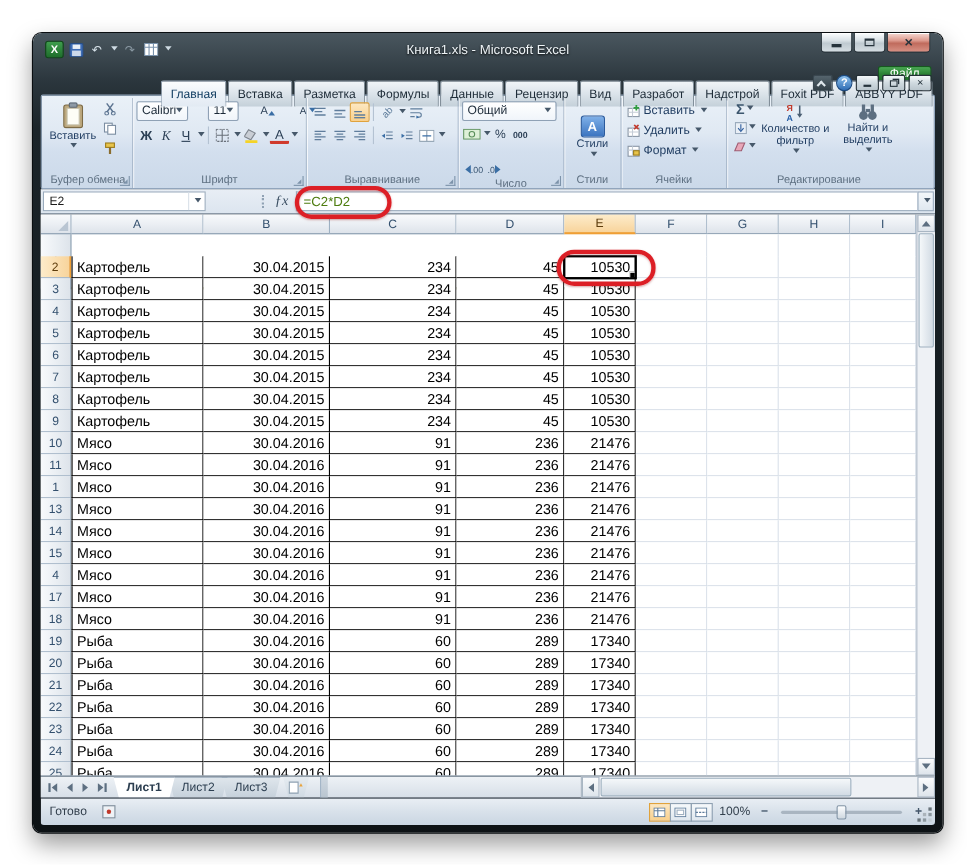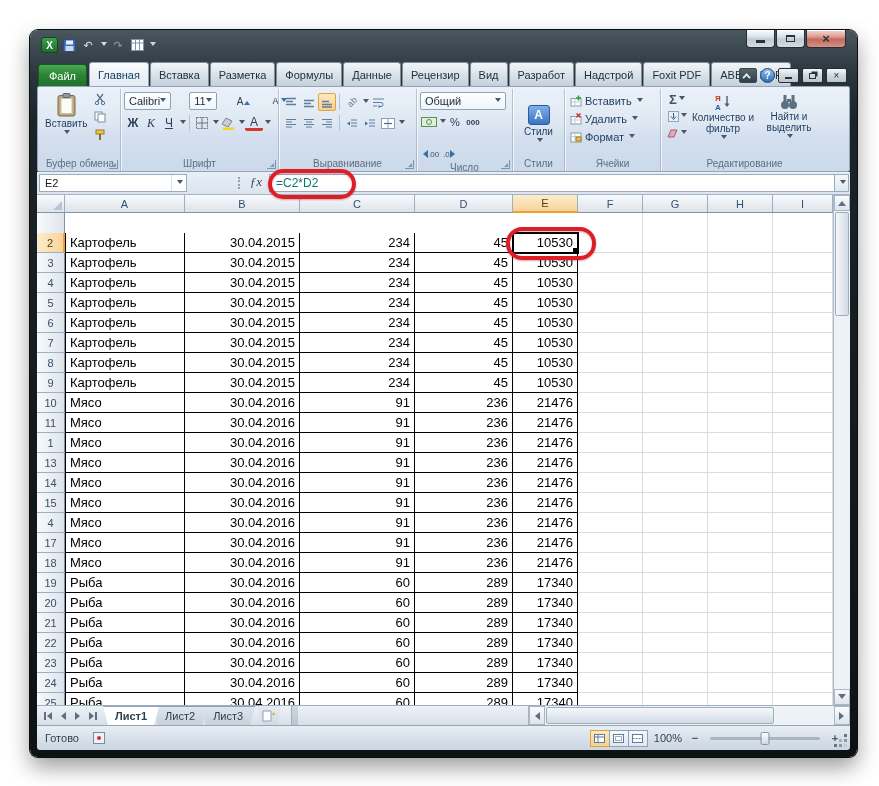--- a/index.html
+++ b/index.html
@@ -30,21 +30,21 @@
 .winbtns { margin-left:auto; display:flex; gap:1px; padding-right:4px; align-self:flex-start; position:relative; z-index:3; }
 .winbtn { width:29px; height:18px; border:1px solid #242f36; border-top:none; border-radius:0 0 4px 4px;
   background:linear-gradient(#fbfdfe,#d9e1e6 40%,#bfcad1 55%,#d5dde2); display:flex; align-items:center;
   justify-content:center; box-shadow:inset 0 1px 0 #fff; color:#26333c; }
 .winbtn.close { width:40px; background:linear-gradient(#f6dad4,#dd9a8e 40%,#c06b5d 55%,#d79184); }
 .g-min { width:9px; height:3px; background:#26333c; margin-top:6px; }
 .g-max { width:9px; height:7px; border:1px solid #26333c; border-top:2px solid #26333c; }
 .g-close { font-size:13px; font-weight:bold; line-height:1; }
 
 
-.tabrow { height:26px; display:flex; align-items:flex-end; padding:0 1px; position:relative; }
+.tabrow { height:26px; display:flex; align-items:flex-end; padding:0 1px; position:relative;flex-direction:column; }
 .file-tab { width:49px; height:22px; margin-right:2px; border-radius:3px 3px 0 0; font-size:11px; color:#fff;
   background:linear-gradient(#4aa953,#2c8336 50%,#1f7129); border:1px solid #155a1e; border-bottom:none;
   display:flex; align-items:center; justify-content:center; }
 .rtabs { display:flex; align-items:flex-end; }
 .rtab { height:24px; padding:0 8px; margin-right:1px; font-size:11px; color:#1f2d39;
   background:linear-gradient(#f1f5f8,#dbe3ea 50%,#c4d0d9); border:1px solid #828f9a; border-bottom:none;
   border-radius:3px 3px 0 0; display:flex; align-items:center; white-space:nowrap; }
 .rtab.active { height:24px; color:#123e62; background:linear-gradient(#fbfdfe,#eef3f8 45%,#e2eaf3);
   border-color:#98a7b6; position:relative; z-index:2; }
 .tabrow-right { position:absolute; right:3px; bottom:3px; display:flex; align-items:center; gap:3px; }
@@ -93,21 +93,21 @@
   display:flex; align-items:stretch; padding:2px 1px 2px 2px; }
 .namebox { width:148px; background:#fff; border:1px solid #9aabbd; display:flex; align-items:center;
   font-size:11px; color:#1b1b1b; padding-left:5px; }
 .nb-dd { margin-left:auto; width:15px; align-self:stretch; border-left:1px solid #d9e0e8;
   display:flex; align-items:center; justify-content:center; }
 .fgap { width:56px; position:relative; }
 .fgap::after { content:""; position:absolute; right:3px; top:3px; bottom:3px; border-left:2px dotted #90a2b4; }
 .fxbtn { width:26px; display:flex; align-items:flex-start; justify-content:center;
   font-family:"Liberation Serif","DejaVu Serif",serif; font-style:italic; font-size:13px; color:#3a4e62; }
 .farea { flex:1; background:#fff; border:1px solid #9aabbd; border-right:none; display:flex; align-items:center;
-  font-size:12px; color:#0f766e; padding-left:6px; }
+  font-size:12px; color:#4d7c0f; padding-left:6px; }
 .fchev { width:15px; background:linear-gradient(#f3f7fa,#e0e8f0); border:1px solid #9aabbd;
   display:flex; align-items:center; justify-content:center; }
 
 
 .sheet { flex:1; display:flex; background:#fff; overflow:hidden; }
 .gridwrap { flex:1; overflow:hidden; }
 .grow { display:grid; grid-template-columns:28px 120px 115px 115px 98px 65px 65px 65px 65px minmax(0,1fr); height:20px; }
 .grow.head { height:18px; }
 .ch { background:linear-gradient(#f8fafc,#eaeef3 55%,#dde3ea); border-right:1px solid #9db0c2;
   border-bottom:1px solid #7f94a9; color:#33506e; font-size:11px; display:flex; align-items:center; justify-content:center; }
@@ -205,20 +205,21 @@
       <span class="dd lt"></span>
       <span class="qi redo">↷</span>
       <span class="qi">
         <svg width="13" height="12">
               <rect x="0.5" y="0.5" width="12" height="11" fill="#fff" stroke="#7b93ac"></rect>
               <path d="M0.5 4h12M4.5 0.5v11M8.5 0.5v11" stroke="#7b93ac"></path>
             </svg>
       </span>
       <span class="dd lt"></span>
     </div>
+    <div class="title">Книга1.xls - Microsoft Excel</div>
     <div class="winbtns">
       <div class="winbtn">
             <span class="g-min"></span>
           </div>
       <div class="winbtn">
             <span class="g-max"></span>
           </div>
       <div class="winbtn close">
             <span class="g-close">×</span>
           </div>

